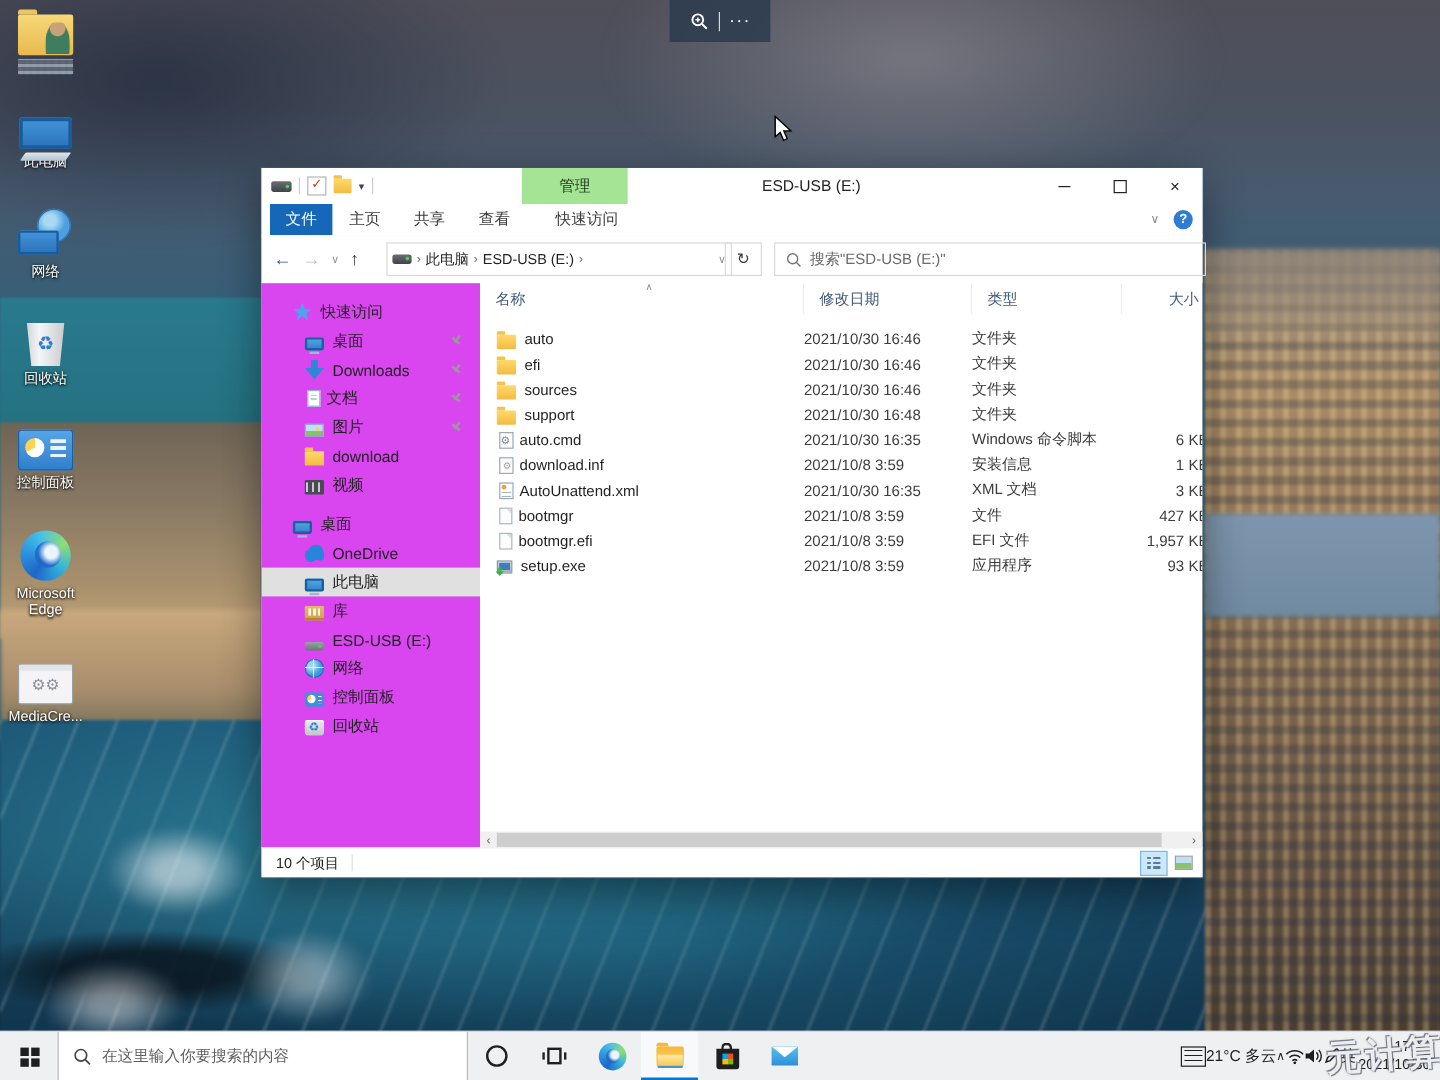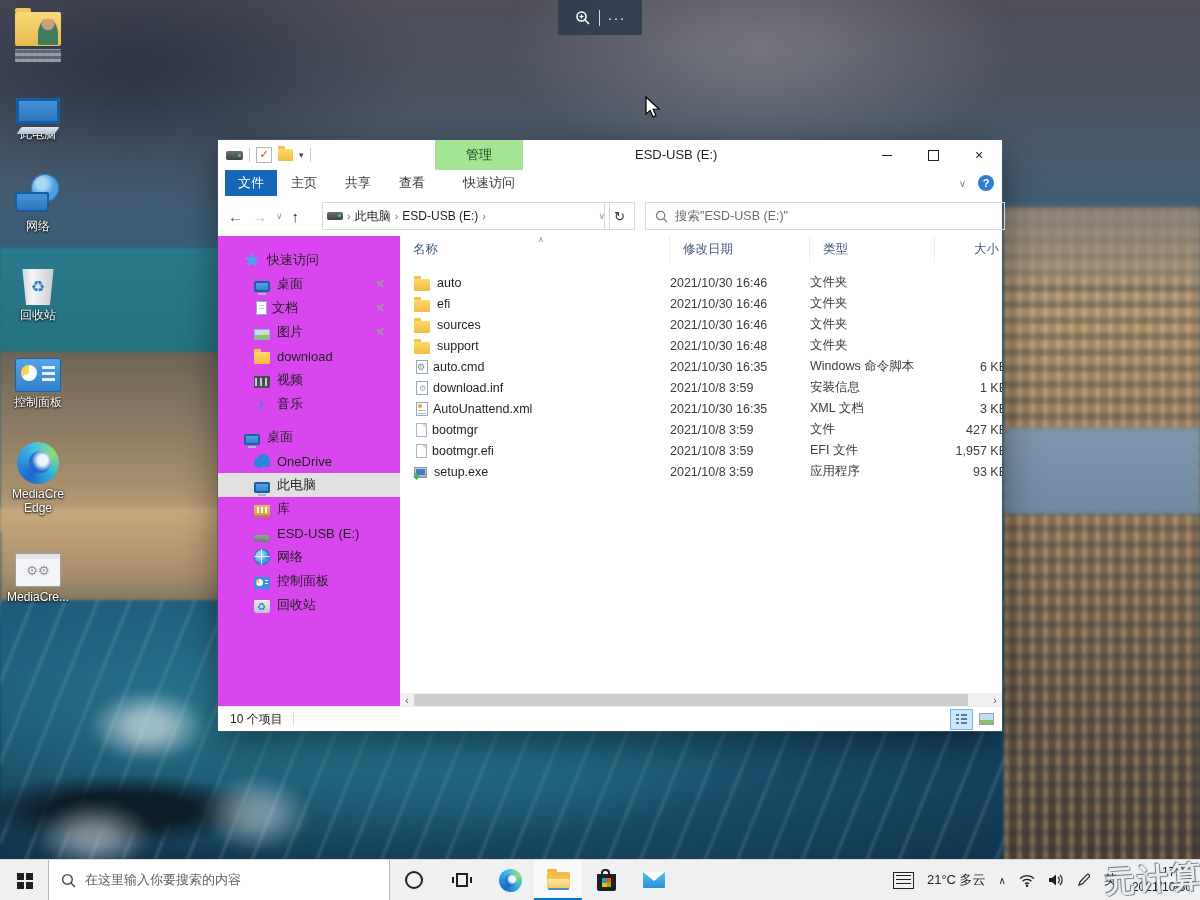--- a/index.html
+++ b/index.html
@@ -258,21 +258,21 @@
   .tb-folder::before{content:"";position:absolute;top:-3px;left:0;width:10px;height:3px;background:#f5b73c;border-radius:2px 2px 0 0;}
   .tb-folder::after{content:"";position:absolute;left:1px;right:1px;bottom:1px;height:9px;
     background:linear-gradient(#ffeaa8,#f7cb55);border-radius:1px;box-shadow:0 2px 0 #4a90d9;}
   .tb-store{width:19px;height:17px;background:#1f1f1f;border-radius:0 0 2px 2px;position:relative;margin-top:4px;}
   .tb-store::before{content:"";position:absolute;left:4px;top:-5px;width:9px;height:6px;border:2px solid #1f1f1f;border-bottom:none;border-radius:4px 4px 0 0;box-sizing:border-box;}
   .tb-store::after{content:"";position:absolute;left:5px;top:4px;width:9px;height:9px;
     background:conic-gradient(#f25022 0 25%,#7fba00 25% 50%,#ffb900 50% 75%,#00a4ef 75%);}
   .tb-mail{width:22px;height:16px;background:linear-gradient(180deg,#58c0f0,#2e8fd8);position:relative;overflow:hidden;border-radius:1px;}
   .tb-mail::before{content:"";position:absolute;left:0;top:0;width:0;height:0;
     border-left:11px solid transparent;border-right:11px solid transparent;border-top:9px solid #fff;}
-  .tray{margin-left:auto;display:flex;align-items:center;gap:13px;padding-right:8px;color:#1f1f1f;font-size:13px;justify-content:center;}
+  .tray{margin-left:auto;display:flex;align-items:center;padding-right:8px;color:#1f1f1f;font-size:13px;justify-content:center;}
   .tray-news{width:19px;height:15px;border:1px solid #1f1f1f;position:relative;}
   .tray-news::after{content:"";position:absolute;left:2px;top:2px;right:2px;bottom:2px;
     background:repeating-linear-gradient(180deg,#1f1f1f 0 1px,transparent 1px 4px);}
   .tray-chevron{font-size:10px;color:#1f1f1f;}
   .tray svg{display:block;}
   .tb-clock{text-align:right;font-size:12px;line-height:15px;color:#1f1f1f;padding-left:2px;}
 
   
   .watermark{position:absolute;right:-4px;bottom:0;z-index:50;font-size:30px;font-weight:bold;letter-spacing:3px;
     color:rgba(255,255,255,.88);transform:rotate(-4deg);
@@ -331,21 +331,21 @@
         <span class="dlabel">回收站</span>
       </div>
 
       <div class="dock-item">
         <span class="dicon d-cpl"></span>
         <span class="dlabel">控制面板</span>
       </div>
 
       <div class="dock-item">
         <span class="dicon d-edge"></span>
-        <span class="dlabel">MediaCre Edge</span>
+        <span class="dlabel">Microsoft Edge</span>
       </div>
 
       <div class="dock-item">
         <span class="dicon d-media"></span>
         <span class="dlabel">MediaCre...</span>
       </div>
     </div>
 
   <div class="win">
 
@@ -421,20 +421,25 @@
           <span class="sb-label">快速访问</span>
           <span class="pin" style="visibility: hidden;"></span>
         </div>
 
         <div class="sb-row child">
           <span class="icn i-monitor"></span>
           <span class="sb-label">桌面</span>
           <span class="pin"></span>
         </div>
 
+        <div class="sb-row child">
+          <span class="icn i-down"></span>
+          <span class="sb-label">Downloads</span>
+          <span class="pin"></span>
+        </div>
 
         <div class="sb-row child">
           <span class="icn i-doc"></span>
           <span class="sb-label">文档</span>
           <span class="pin"></span>
         </div>
 
         <div class="sb-row child">
           <span class="icn i-pic"></span>
           <span class="sb-label">图片</span>
@@ -446,25 +451,20 @@
           <span class="sb-label">download</span>
           <span class="pin" style="visibility: hidden;"></span>
         </div>
 
         <div class="sb-row child">
           <span class="icn i-film"></span>
           <span class="sb-label">视频</span>
           <span class="pin" style="visibility: hidden;"></span>
         </div>
 
-        <div class="sb-row child">
-          <span class="icn i-note"></span>
-          <span class="sb-label">音乐</span>
-          <span class="pin" style="visibility: hidden;"></span>
-        </div>
 
         <div class="sb-row root gap">
           <span class="icn i-monitor"></span>
           <span class="sb-label">桌面</span>
           <span class="pin" style="visibility: hidden;"></span>
         </div>
 
         <div class="sb-row child">
           <span class="icn i-cloud"></span>
           <span class="sb-label">OneDrive</span>

